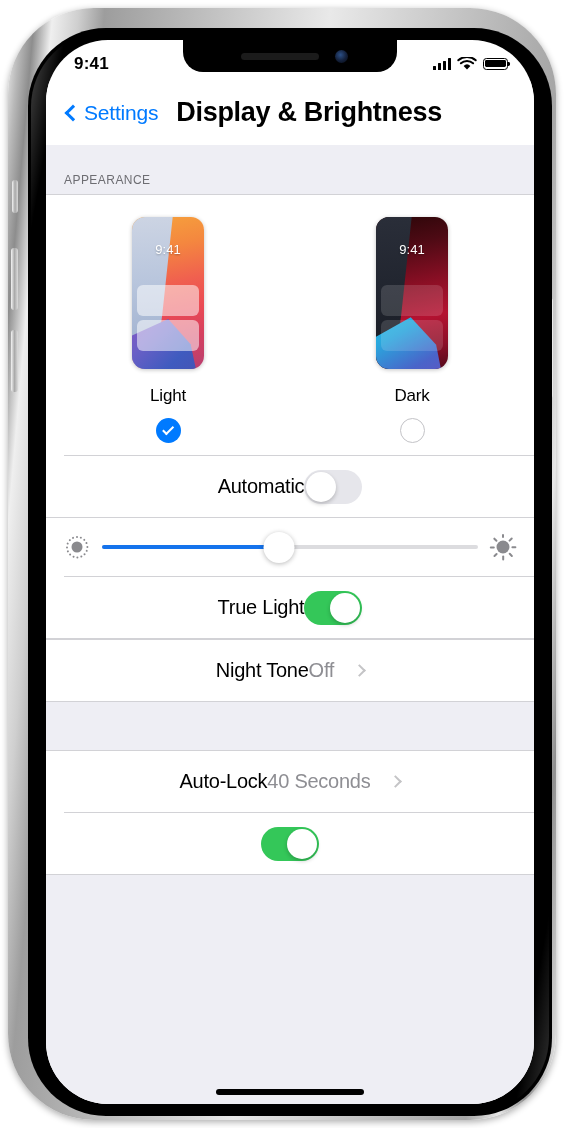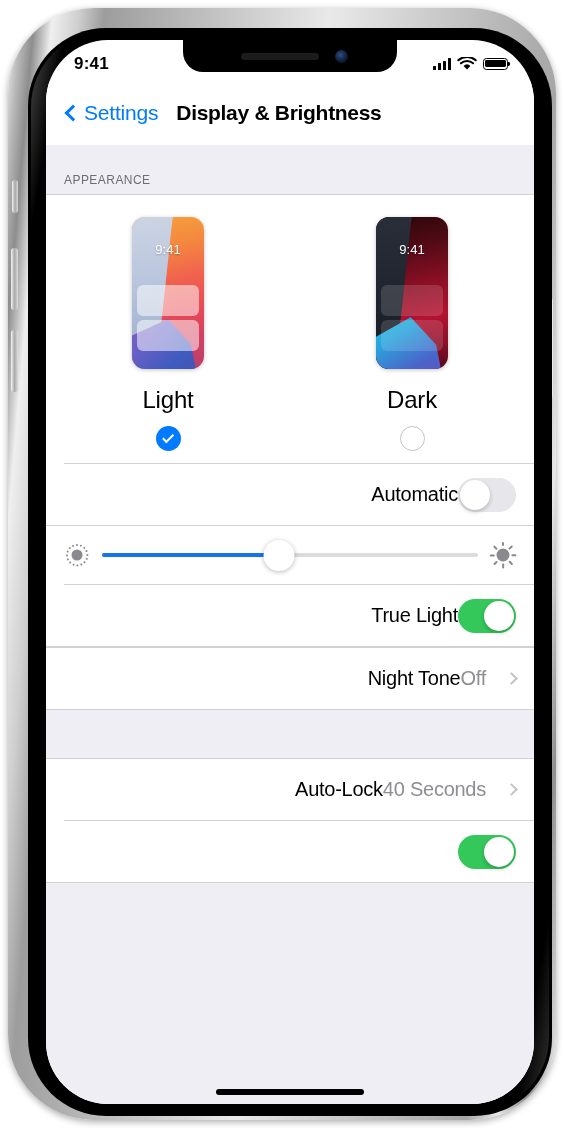--- a/index.html
+++ b/index.html
@@ -90,21 +90,21 @@
 
   
   .navbar{
     position:absolute; top:40px; left:0; right:0; height:65px;
     background:#fff; display:flex; align-items:center; padding-left:18px;
   }
   .nav-back{ display:flex; align-items:center; gap:5px; cursor:pointer; }
   .chev-left{ width:12px; height:12px; border-left:3.2px solid #007aff;
     border-bottom:3.2px solid #007aff; transform:rotate(45deg); margin-left:3px; }
   .nav-back-label{ font-size:21px; color:#007aff; letter-spacing:-.2px; }
-  .nav-title{ font-size:21px; font-weight:700; color:#000; margin-left:18px; letter-spacing:-.3px; }
+  .nav-title{ font-size:27px; font-weight:700; color:#000; margin-left:18px; letter-spacing:-.3px; }
 
   
   .content{ position:absolute; top:105px; left:0; right:0; bottom:0;
     background:#eeeef4; overflow:hidden; }
 
   .group-header{ font-size:12px; color:#6d6d72; letter-spacing:.45px;
     padding:28px 0 7px 18px; }
   .gap{ background:#eeeef4; }
 
   .card{ background:#fff; }
@@ -153,30 +153,30 @@
     text-shadow:0 1px 2px rgba(0,0,0,.28);
   }
   .pw{
     position:absolute; left:7%; width:86%; height:20%; border-radius:6px; z-index:2;
   }
   .preview.light .pw{ background:rgba(255,255,255,.52); }
   .preview.dark  .pw{ background:rgba(255,255,255,.14); }
   .pw.a{ top:45%; }
   .pw.b{ top:68%; }
 
-  .appearance-label{ font-size:24px; color:#000; margin-top:17px; letter-spacing:-.2px; }
+  .appearance-label{ font-size:17px; color:#000; margin-top:17px; letter-spacing:-.2px; }
   .radio{ margin-top:12px; width:25px; height:25px; border-radius:50%;
     display:flex; align-items:center; justify-content:center; }
   .radio.on{ background:#007aff; }
   .radio.off{ border:1.6px solid #c3c3c7; background:#fff; }
   .tick{ width:11px; height:6px; border-left:2.4px solid #fff;
     border-bottom:2.4px solid #fff; transform:rotate(-45deg) translate(1px,-1.5px); }
 
   
-  .row{ display:flex; align-items:center; justify-content:flex-end;
+  .row{ display:flex; align-items:center; justify-content:center;
     height:61px; padding:0 18px; background:#fff; }
   .row-label{ font-size:20px; color:#000; letter-spacing:-.25px; }
   .row-right{ display:flex; align-items:center; gap:21px; }
   .row-value{ font-size:20px; color:#8e8e93; letter-spacing:-.25px; }
   .chev-right{ width:9px; height:9px; border-top:2.3px solid #c4c4c6;
     border-right:2.3px solid #c4c4c6; transform:rotate(45deg); }
 
   
   .toggle{ width:58px; height:34px; border-radius:17px; position:relative;
     flex-shrink:0; }

